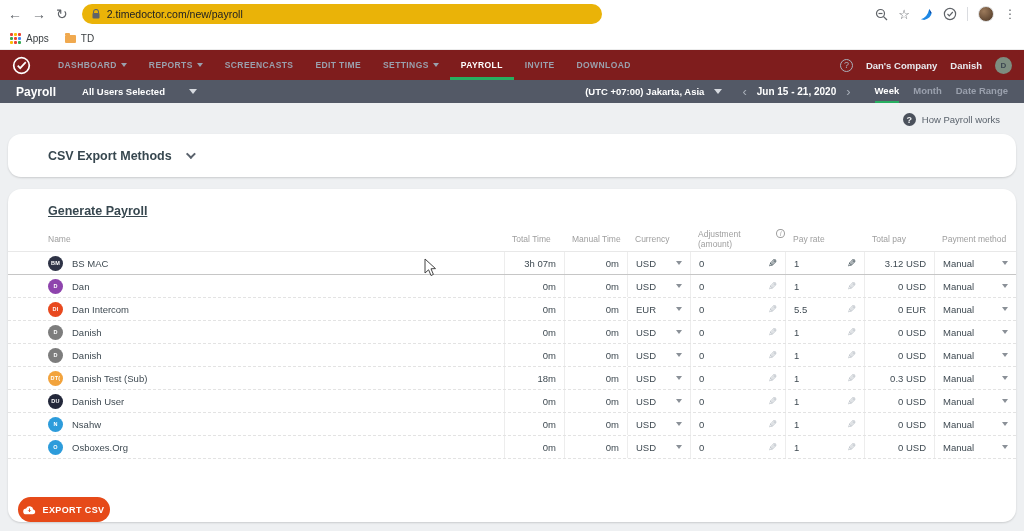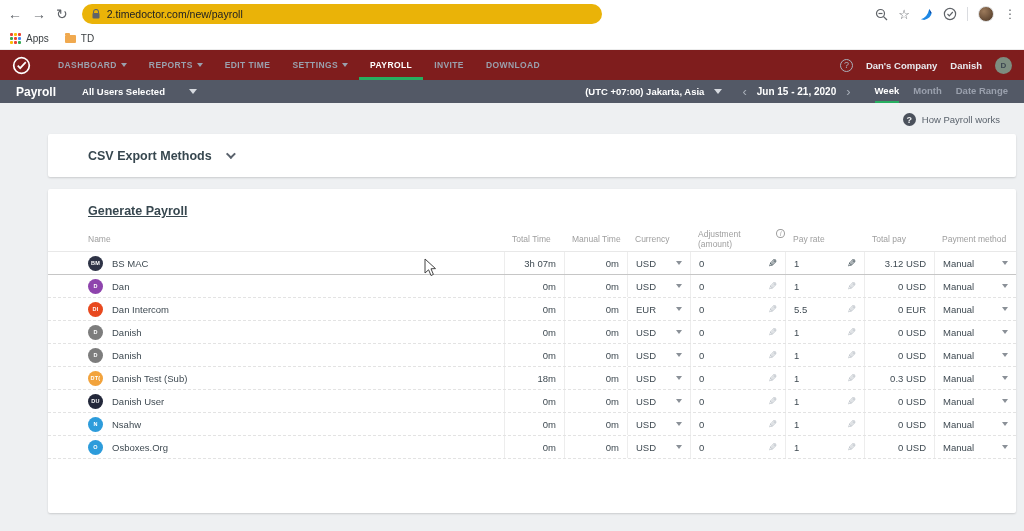--- a/index.html
+++ b/index.html
@@ -47,21 +47,21 @@
   .chev { color:#a8aeb8; font-size:13px; cursor:pointer; line-height:1; }
   .daterange-label { font-size:10px; font-weight:bold; }
   .periods { display:flex; align-items:stretch; gap:14px; margin-left:10px; }
   .period { display:flex; align-items:center; font-size:9.5px; font-weight:bold; color:#9aa0ad; cursor:pointer; border-bottom:2px solid transparent; }
   .period.active { color:#fff; border-bottom-color:#27ae60; }
 
   
   .content { position:relative; height:428px; padding:0 8px; }
   .help-row { display:flex; justify-content:flex-end; align-items:center; gap:6px; padding:10px 16px 8px 0; color:#5a626c; font-size:9.5px; cursor:pointer; }
   .help-dark { width:13px; height:13px; background:#4b515c; border-radius:50%; color:#eef0f2; font-size:9px; font-weight:bold; display:flex; align-items:center; justify-content:center; }
-  .card { background:#fff; border-radius:2px; box-shadow:0 1px 2px rgba(0,0,0,.15);margin-left:40px; }
+  .card { background:#fff; border-radius:13px; box-shadow:0 1px 2px rgba(0,0,0,.15); }
   .csv-card { height:43px; display:flex; align-items:center; padding-left:40px; gap:14px; cursor:pointer; }
   .card-title { font-size:12.5px; font-weight:bold; color:#37474f; }
   .chev-down { width:7px; height:7px; border-right:2px solid #5a626c; border-bottom:2px solid #5a626c; transform:rotate(45deg) translateY(-2px); }
   .payroll-card { margin-top:12px; padding-top:15px; min-height:324px; }
   .payroll-card .card-title { padding-left:40px;text-decoration:underline; }
 
   
   .thead { display:flex; align-items:center; height:26px; margin-top:8px; border-bottom:1px solid #e8e8e8; }
   .th { font-size:8.5px; color:#9e9e9e; padding-left:8px; display:flex; gap:4px; }
   .c-name { flex:1; padding-left:40px; display:flex; align-items:center; gap:9px; }
@@ -154,20 +154,23 @@
   </span>
   <span class="nav-item">
       <span>DASHBOARD</span>
       <span class="nav-caret"></span>
     </span>
   <span class="nav-item">
       <span>REPORTS</span>
       <span class="nav-caret"></span>
     </span>
   <span class="nav-item">
+      <span>SCREENCASTS</span>
+    </span>
+  <span class="nav-item">
       <span>EDIT TIME</span>
     </span>
   <span class="nav-item">
       <span>SETTINGS</span>
       <span class="nav-caret"></span>
     </span>
   <span class="nav-item active">
       <span>PAYROLL</span>
     </span>
   <span class="nav-item">
@@ -481,18 +484,25 @@
             <span class="pencil">✎</span>
     </div>
     <div class="cell c-pay num">0 USD</div>
     <div class="cell c-pm between">
       <span>Manual</span>
             <span class="sel-caret"></span>
     </div>
   </div>
 </div>
 
+    <button class="export-btn">
+      <svg width="13" height="10" viewBox="0 0 24 18">
+          <path fill="#fff" d="M19 8a7 7 0 0 0-13.3-2A5.5 5.5 0 0 0 6 17h12a4.5 4.5 0 0 0 1-8.9z"></path>
+          <path d="M12 6v6 M9.6 9.6 L12 12 l2.4-2.4" fill="none" stroke="#e64a19" stroke-width="1.7"></path>
+        </svg>
+      <span>EXPORT CSV</span>
+    </button>
   </div>
 </div>
 
 <svg class="cursor" width="13" height="19" viewBox="0 0 13 19">
   <path d="M1 1 L1 15 L4.6 11.8 L7 17.5 L9.4 16.4 L7 10.8 L11.5 10.6 Z" fill="#fff" stroke="#444" stroke-width="1"></path>
 </svg>
 
 </body></html>

